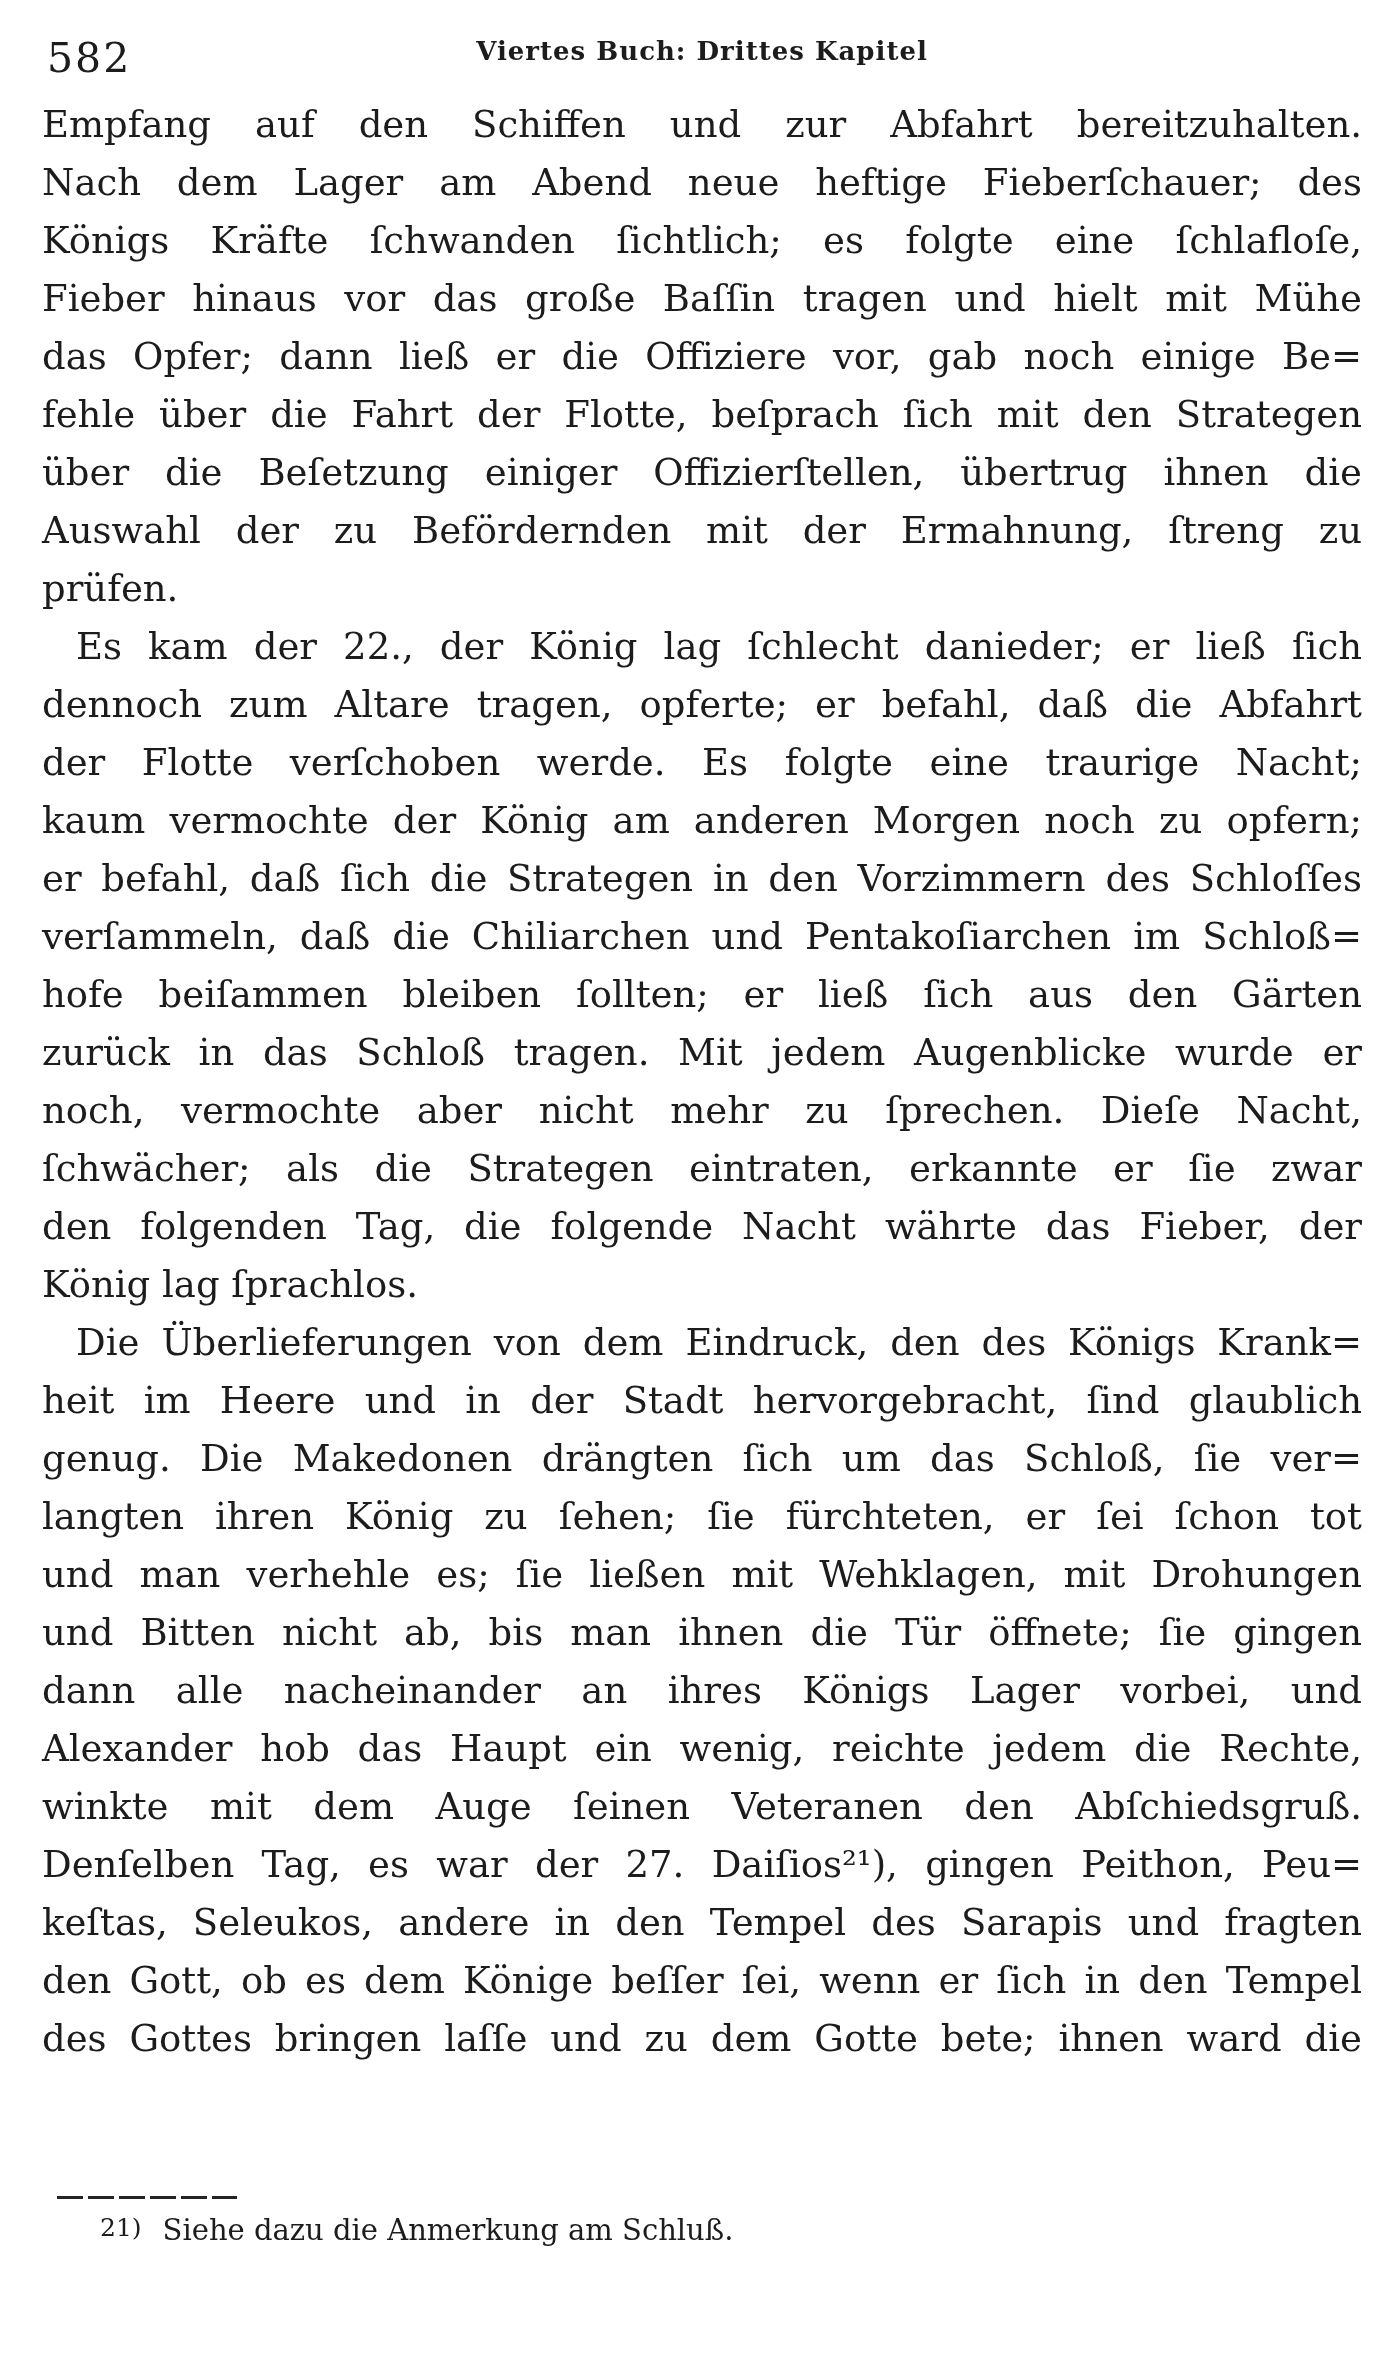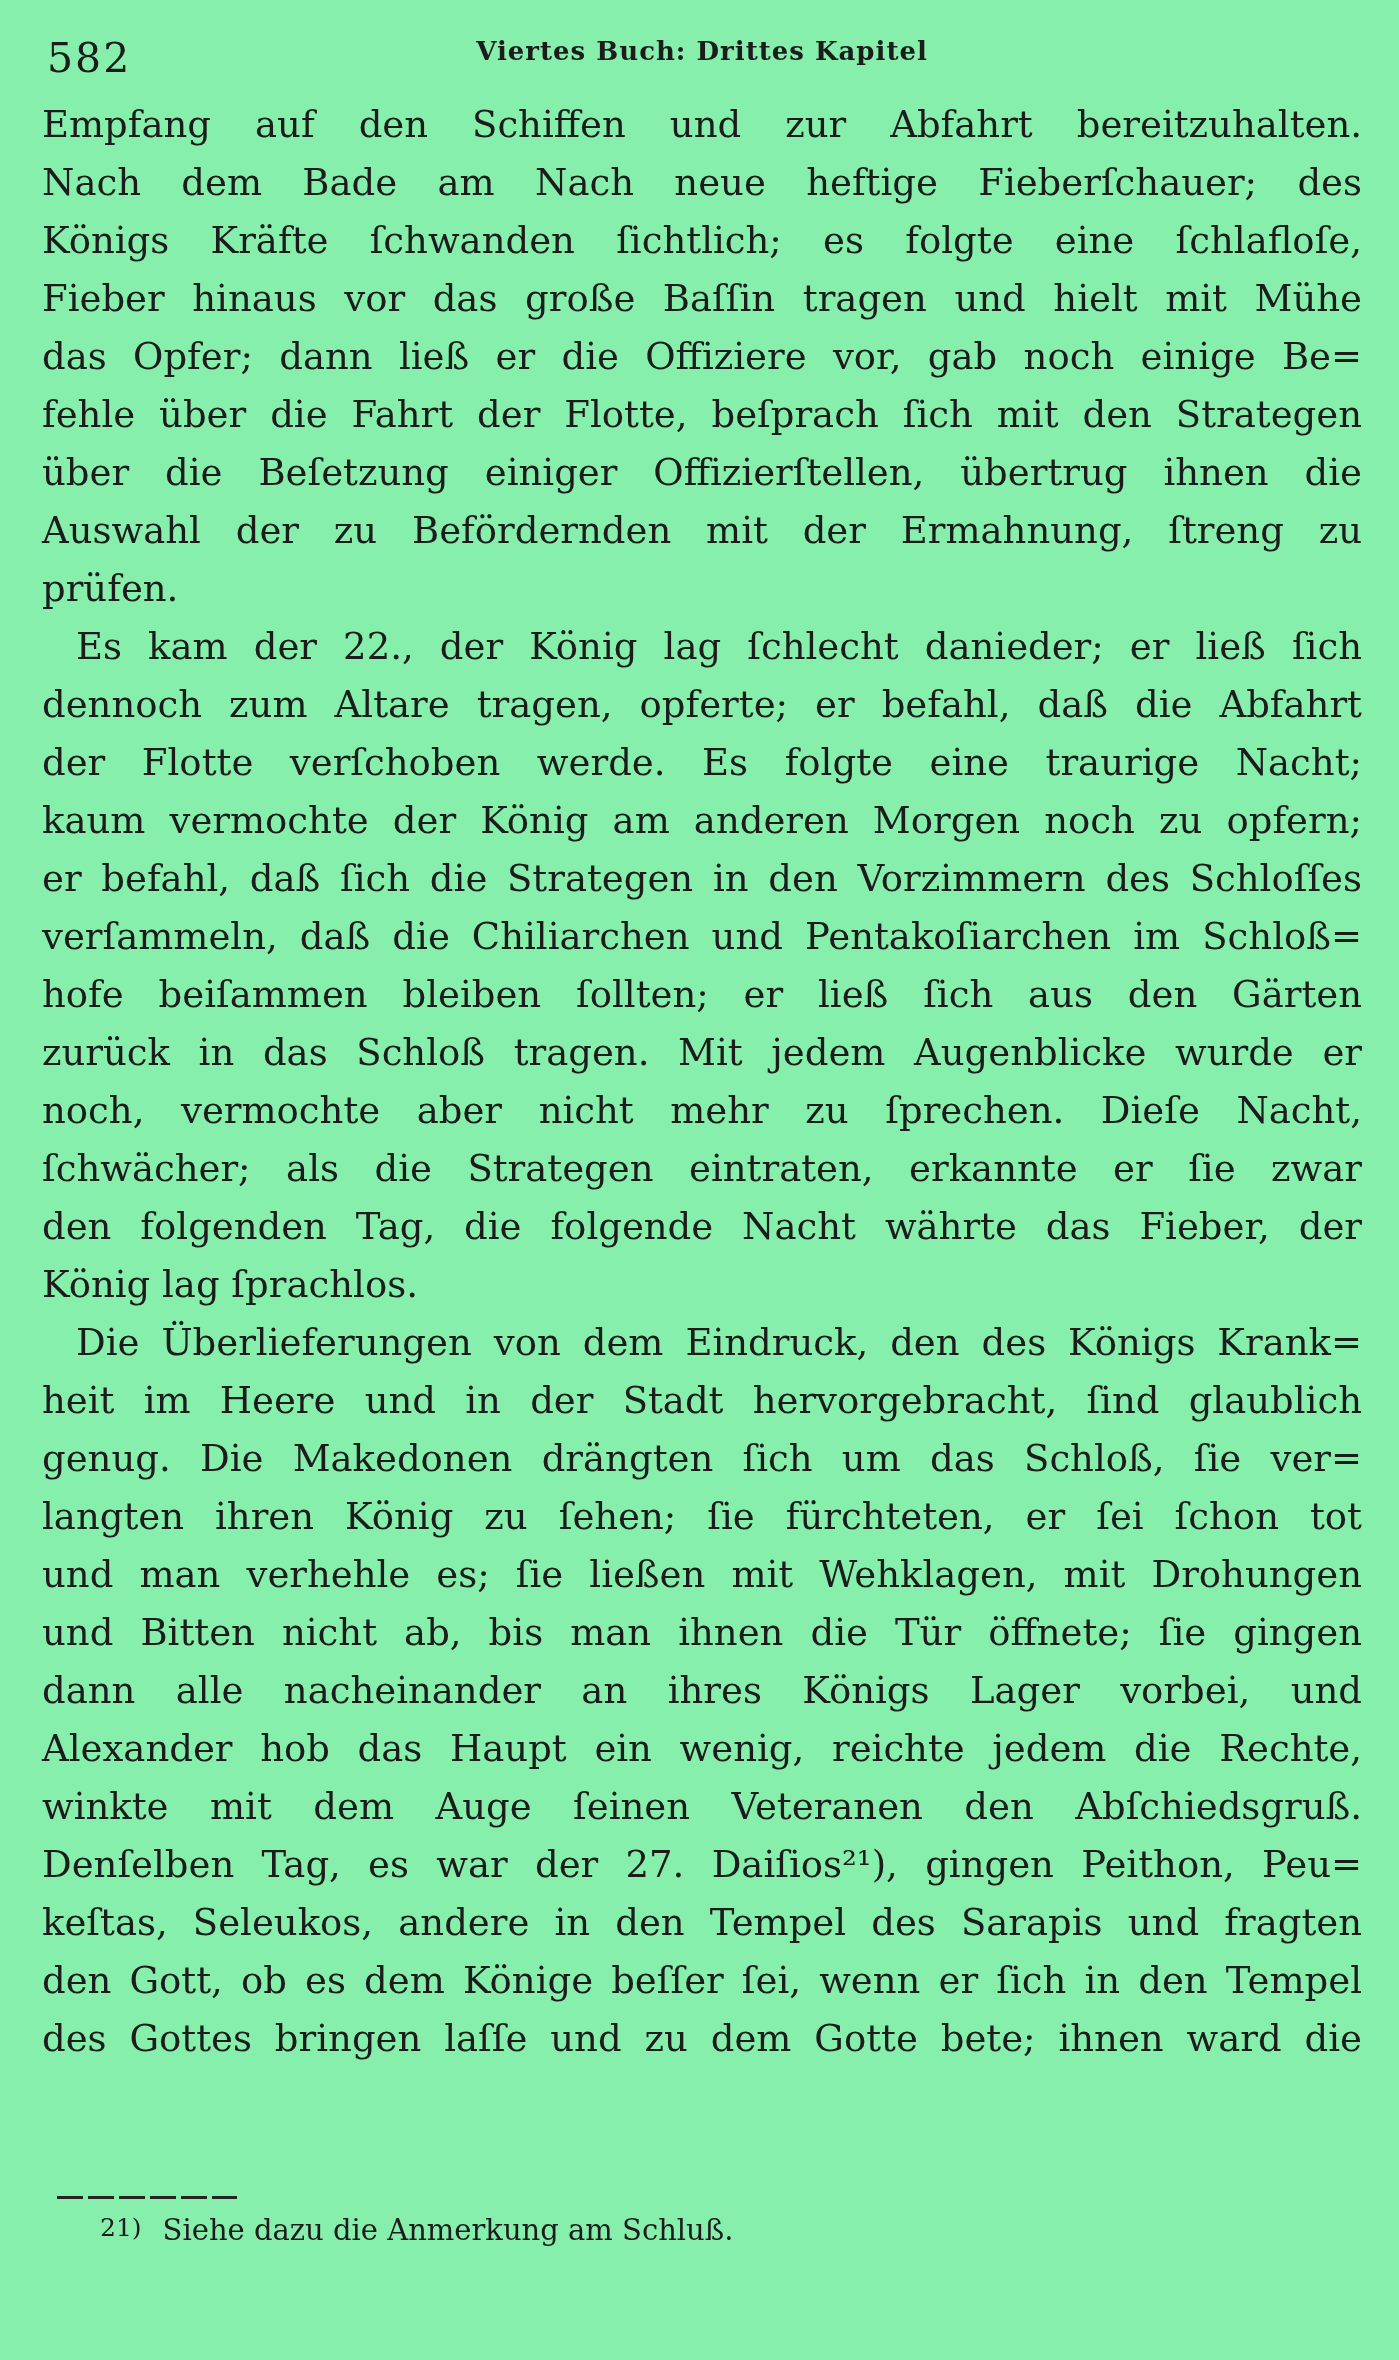--- a/index.html
+++ b/index.html
@@ -1,20 +1,20 @@
 <!DOCTYPE html>
 <html><head>
 <meta charset="utf-8">
 <style>
   html, body { margin: 0; padding: 0; background: #e8e8e4; }
   .page {
     position: relative;
     width: 1399px;
     height: 2360px;
-    background: #86efac;
+    background: #ffffff;
     color: #1c1c1c;
     font-family: "DejaVu Serif", serif;
     overflow: hidden;
   }
   
   .running-head {
     position: absolute;
     left: 45px;
     right: 40px;
     top: 34px;
@@ -82,21 +82,21 @@
 
 <div class="page">
 
   <header class="running-head">
     <span class="page-number">582</span>
     <span class="running-title">Viertes Buch: Drittes Kapitel</span>
   </header>
 
   <main class="text-block">
     <div class="line">Empfang auf den Schiffen und zur Abfahrt bereitzuhalten.</div>
-    <div class="line">Nach dem Bade am Nach neue heftige Fieberſchauer; des</div>
+    <div class="line">Nach dem Lager am Abend neue heftige Fieberſchauer; des</div>
     <div class="line">Königs Kräfte ſchwanden ſichtlich; es folgte eine ſchlafloſe,</div>
     <div class="line">Fieber hinaus vor das große Baſſin tragen und hielt mit Mühe</div>
     <div class="line">das Opfer; dann ließ er die Offiziere vor, gab noch einige Be=</div>
     <div class="line">fehle über die Fahrt der Flotte, beſprach ſich mit den Strategen</div>
     <div class="line">über die Beſetzung einiger Offizierſtellen, übertrug ihnen die</div>
     <div class="line">Auswahl der zu Befördernden mit der Ermahnung, ſtreng zu</div>
     <div class="line para-end">prüfen.</div>
     <div class="line indent">Es kam der 22., der König lag ſchlecht danieder; er ließ ſich</div>
     <div class="line">dennoch zum Altare tragen, opferte; er befahl, daß die Abfahrt</div>
     <div class="line">der Flotte verſchoben werde. Es folgte eine traurige Nacht;</div>

